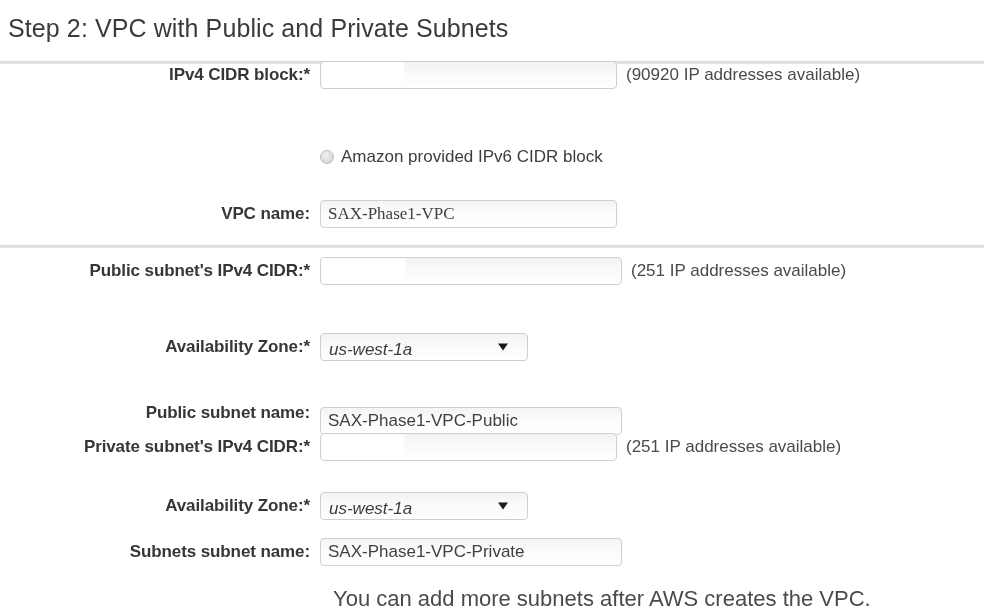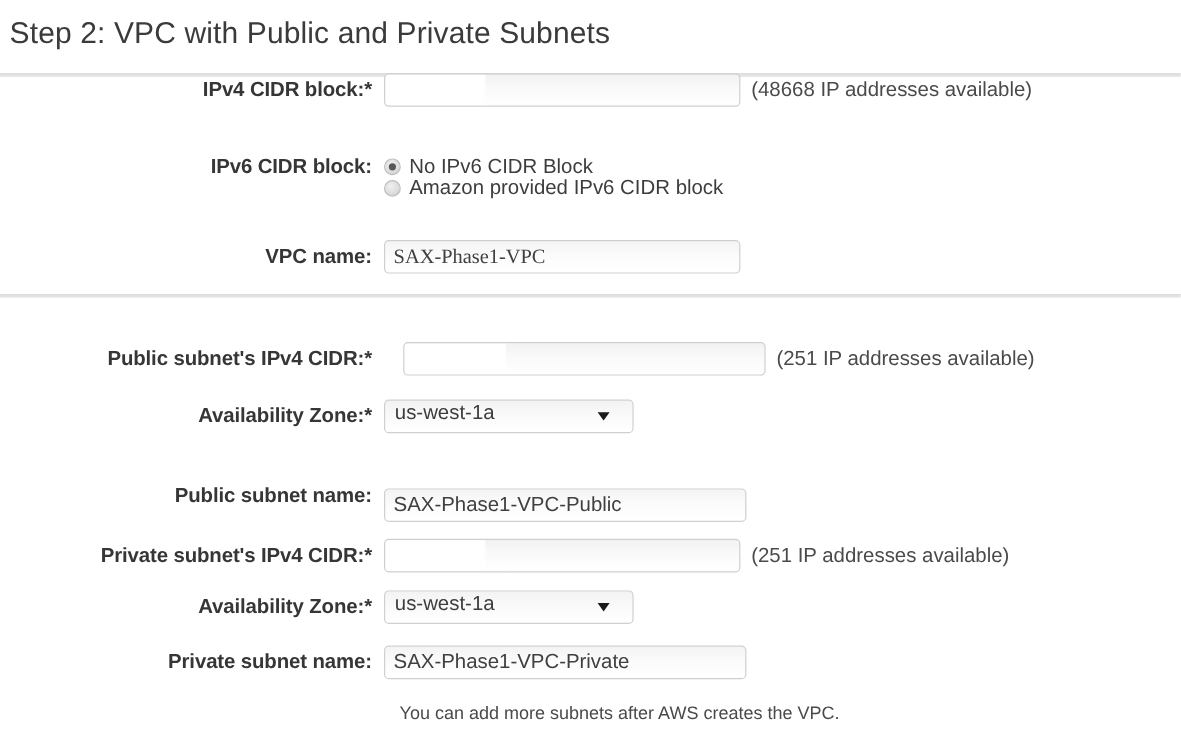--- a/index.html
+++ b/index.html
@@ -149,23 +149,24 @@
 
   
   .select {
     width: 208px;
     height: 28px;
     box-sizing: border-box;
     border: 1px solid #cfcfcf;
     border-radius: 4px;
     background: linear-gradient(to bottom, #f3f3f3 0%, #fafafa 50%, #ffffff 100%);
     display: flex;
-    align-items: flex-start;
+    align-items: flex-end;
     padding: 0 8px;
     position: relative;
+    font-style: italic;
   }
   .select .sel-value {
     font-size: 17px;
     color: #3d3d3d;
     white-space: nowrap;
   }
   .select .caret {
     position: absolute;
     right: 19px;
     top: 50%;
@@ -175,63 +176,54 @@
     border-left: 5px solid transparent;
     border-right: 5px solid transparent;
     border-top: 7px solid #1a1a1a;
   }
 
   
   .footnote {
     position: absolute;
     left: 333px;
     top: 586px;
-    font-size: 15px;
+    font-size: 22px;
     color: #4a4a4a;
     white-space: nowrap;
   }
 
   
   .r-ipv4      { top: 60px; }
   .r-ipv6a     { top: 124px; }
   .r-ipv6b     { top: 142px; }
   .r-vpcname   { top: 199px; }
-  .r-pubcidr   { top: 284px; gap: 16px; }
+  .r-pubcidr   { top: 256px; }
   .r-az1       { top: 332px; }
   .r-pubname   { top: 398px; }
-  .r-privcidr  { top: 448px; }
+  .r-privcidr  { top: 432px; }
   .r-az2       { top: 491px; }
   .r-privname  { top: 537px; }
 </style>
 </head>
 <body>
 
 <div class="page">
 
   <div class="page-title">Step 2: VPC with Public and Private Subnets</div>
 
   <div class="divider d1"></div>
 
   <div class="row r-ipv4">
     <div class="field-label">IPv4 CIDR block:*</div>
     <div class="field-area">
       <input class="txt w-cidr empty" type="text" value="" style="">
-      <span class="hint">(48668 IP addresses available)</span>
-    </div>
-  </div>
-
-  <div class="row r-ipv6a">
-    <div class="field-label">IPv6 CIDR block:</div>
-    <div class="field-area">
-      <div class="radio-line">
-        <span class="radio checked"></span>
-        <span class="radio-label">No IPv6 CIDR Block</span>
-      </div>
-    </div>
-  </div>
+      <span class="hint">(90920 IP addresses available)</span>
+    </div>
+  </div>
+
 
   <div class="row r-ipv6b">
     <div class="field-label"></div>
     <div class="field-area">
       <div class="radio-line">
         <span class="radio"></span>
         <span class="radio-label">Amazon provided IPv6 CIDR block</span>
       </div>
     </div>
   </div>
@@ -282,21 +274,21 @@
     <div class="field-label">Availability Zone:*</div>
     <div class="field-area">
       <div class="select">
         <span class="sel-value">us-west-1a</span>
         <span class="caret"></span>
       </div>
     </div>
   </div>
 
   <div class="row r-privname">
-    <div class="field-label">Private subnet name:</div>
+    <div class="field-label">Subnets subnet name:</div>
     <div class="field-area">
       <input class="txt w-privname" type="text" value="SAX-Phase1-VPC-Private" style="">
     </div>
   </div>
 
   <div class="footnote">You can add more subnets after AWS creates the VPC.</div>
 
 </div>
 
 </body></html>

